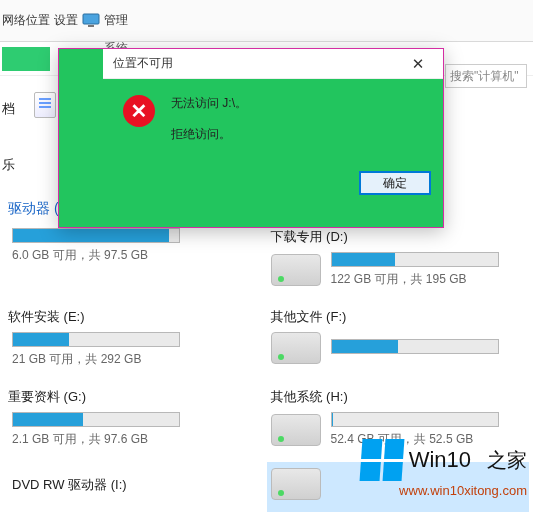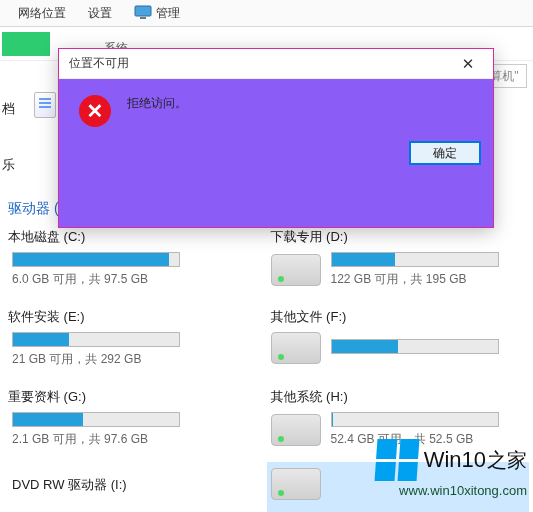--- a/index.html
+++ b/index.html
@@ -8,27 +8,27 @@
     font-family: "Microsoft YaHei", "Segoe UI", sans-serif;
     font-size: 12px;
     color: #333;
     background: #fff;
     position: relative;
     overflow: hidden;
   }
 
   
   .ribbon {
-    height: 27px;
+    height: 42px;
     display: flex;
     align-items: center;
     border-bottom: 1px solid #d9d9d9;
     background: #fafafa;
-    padding-left: 18px;
-    gap: 22px;
+    padding-left: 2px;
+    gap: 4px;
     position: relative;
   }
   .ribbon-item { display: flex; align-items: center; gap: 4px; font-size: 12px; color: #333; }
   .ribbon-item .mini { width: 18px; height: 18px; display: inline-block; }
   .subribbon {
     position: absolute; left: 104px; top: 40px;
     font-size: 12px; color: #555;
   }
 
   
@@ -96,25 +96,26 @@
   .col0 .drive-body { margin-left: -56px; } 
   .col0 .drive-icon { visibility: hidden; }
 
   .dvd-row { display:flex; align-items:flex-start; gap:10px; padding: 8px 4px; }
   .dvd-row .label { font-size:13px; color:#222; }
 
   
   .dialog {
     position: absolute;
     left: 58px; top: 48px;
-    width: 436px; height: 180px;
-    background: #8b5cf6;
+    width: 386px; height: 180px;
+    background: #22c55e;
     border: 1px solid #d42da3;
     box-shadow: 0 4px 18px rgba(0,0,0,0.25);
     z-index: 50;
+    padding-left: 44px;
   }
   .dlg-title {
     height: 30px;
     display: flex; align-items: center; justify-content: space-between;
     padding: 0 8px 0 10px;
     font-size: 12px; color: #333;
     background: #fff;
     border-bottom: 1px solid #eee;
   }
   .dlg-close { width:34px; height:24px; display:flex; align-items:center; justify-content:center; font-size:15px; color:#333; }
@@ -144,23 +145,23 @@
 
   
   .watermark {
     position:absolute; right:6px; bottom:14px;
     text-align:right;
     z-index: 100;
   }
   .wm-logo { display:flex; align-items:center; justify-content:flex-end; gap:6px; }
   .winlogo { width:42px; height:42px; display:grid; grid-template-columns:1fr 1fr; grid-template-rows:1fr 1fr; gap:3px; transform: skewX(-4deg); }
   .winlogo span { background:#00a1f1; }
-  .wm-text { font-size:22px; color:#111; display:flex; align-items:baseline; gap:1px; }
+  .wm-text { font-size:22px; color:#111; display:flex; align-items:baseline; gap:16px; }
   .wm-text .zh { font-size:20px; }
-  .wm-url { font-size:13px; color:#14532d; margin-top:2px; }
+  .wm-url { font-size:13px; color:#c2410c; margin-top:2px; }
 </style>
 </head>
 <body>
 
 <div class="ribbon">
   <div class="ribbon-item">
     <span>网络位置</span>
   </div>
   <div class="ribbon-item">
     <span>设置</span>
@@ -195,21 +196,20 @@
 
 <div class="sectionhdr">
   <span>驱动器</span>
   <span class="count">(8)</span>
 </div>
 
 <div class="drives">
 
   <div class="row">
     <div class="drive col0">
-      <div class="drive-title">本地磁盘 (C:)</div>
       <div class="drive-body">
         <div class="drive-icon"></div>
         <div class="bar-area">
           <div class="bar">
               <div class="fill" style="width:94%"></div>
             </div>
           <div class="bar-text">6.0 GB 可用，共 97.5 GB</div>
         </div>
       </div>
     </div>
@@ -298,20 +298,21 @@
 <div class="dialog">
   <div class="dlg-title">
     <span>位置不可用</span>
     <div class="dlg-close">
       <span>✕</span>
     </div>
   </div>
   <div class="dlg-body">
     <div class="err-icon">✕</div>
     <div class="dlg-text">
+      <p>无法访问 J:\。</p>
       <p>拒绝访问。</p>
     </div>
   </div>
   <div class="dlg-footer">
     <div class="dlg-btn">
       <span>确定</span>
     </div>
   </div>
 </div>
 

